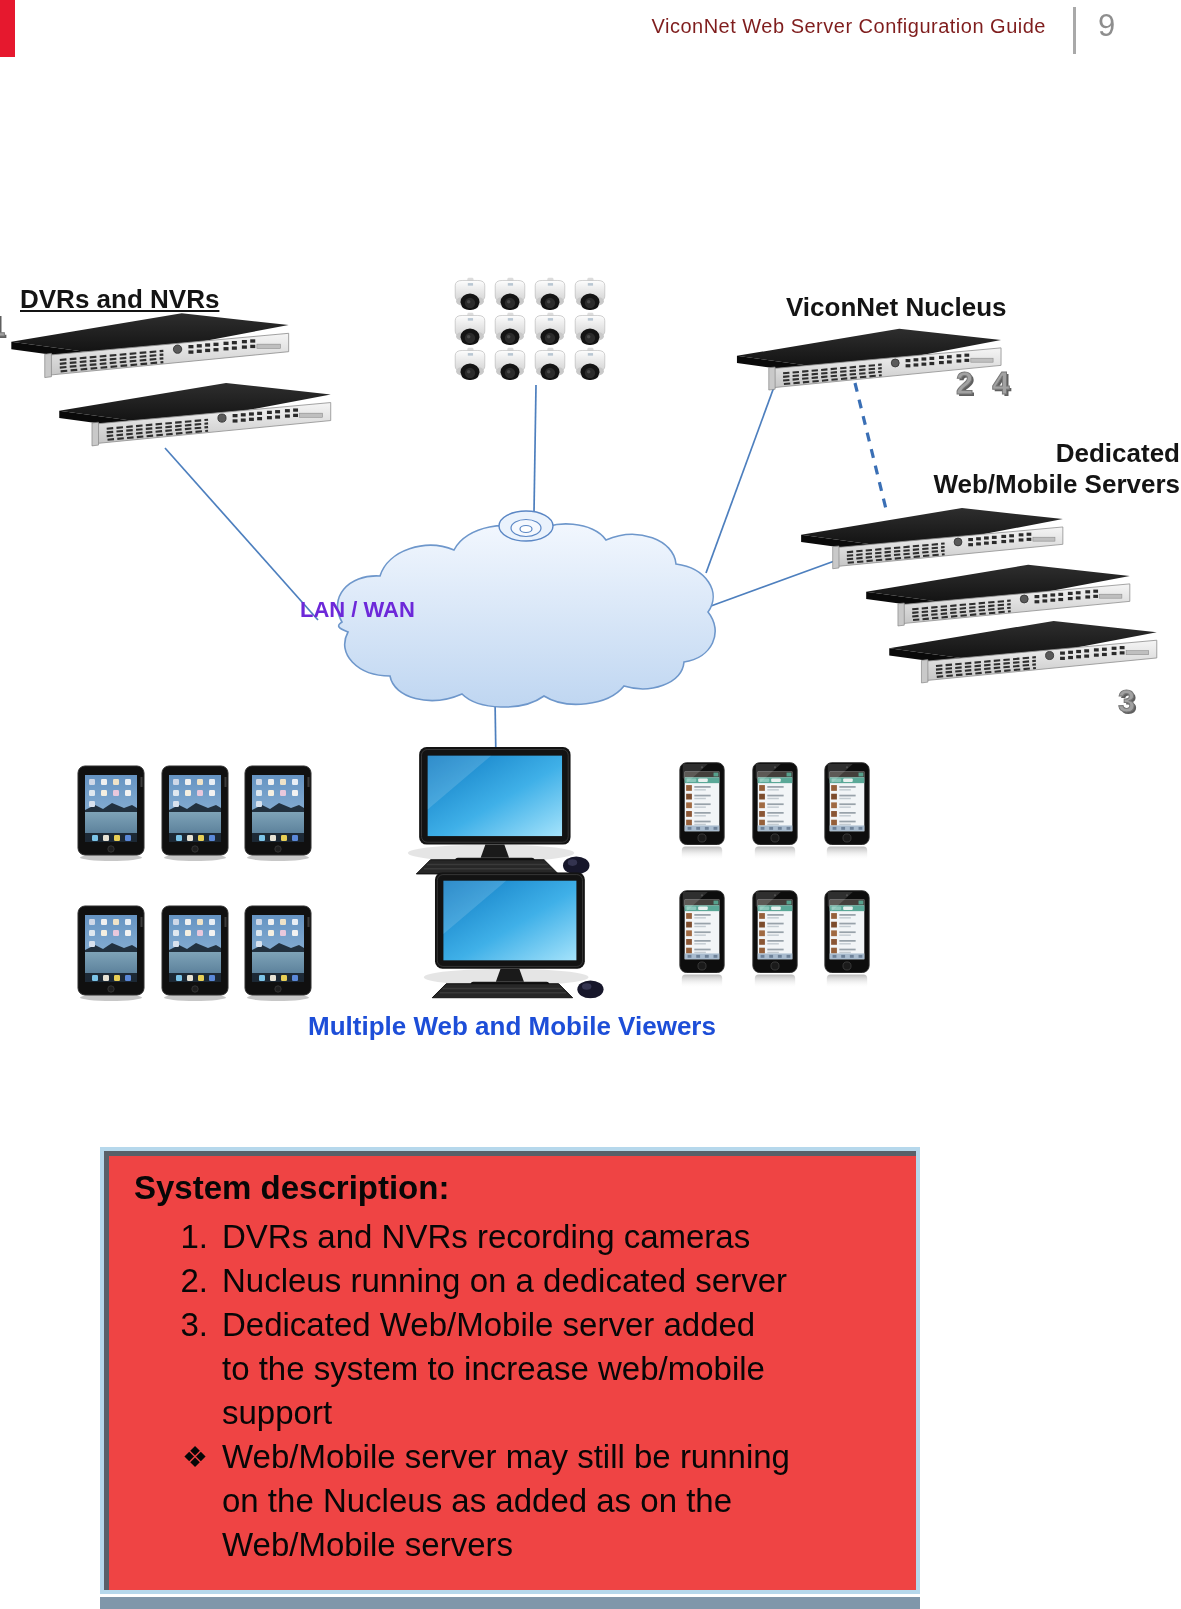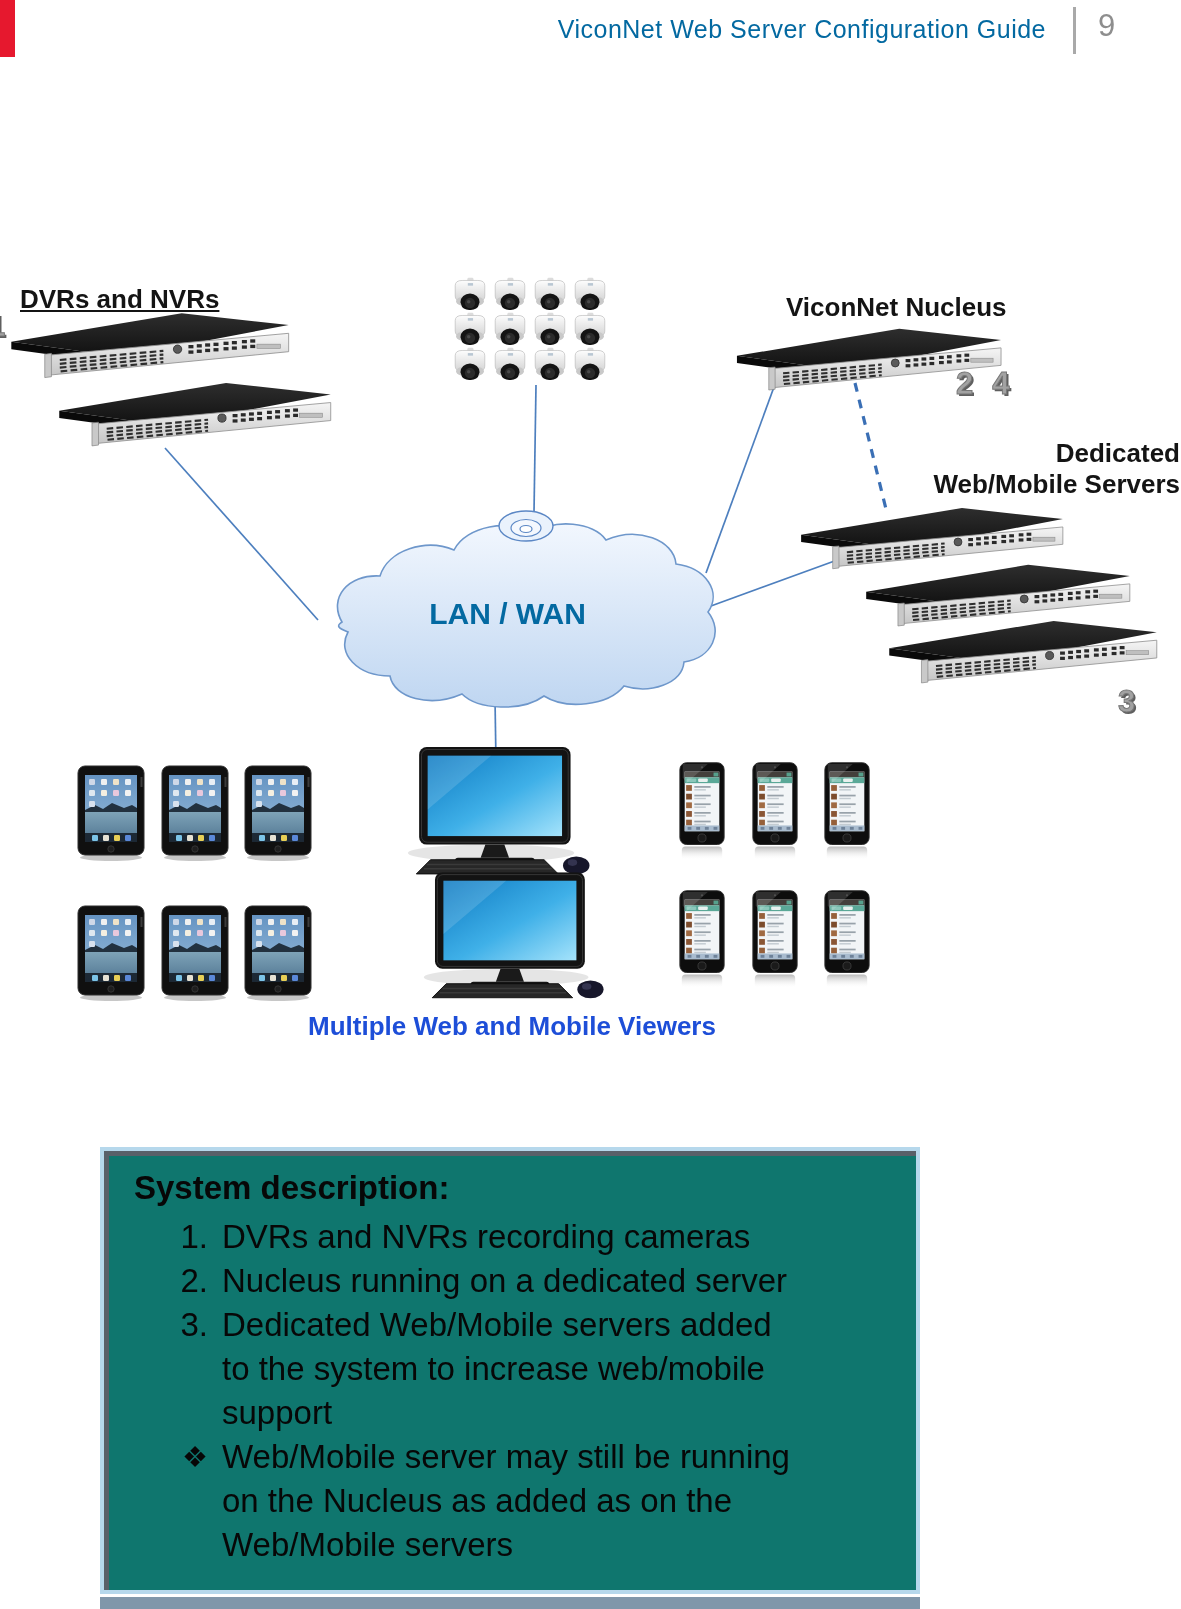--- a/index.html
+++ b/index.html
@@ -3,21 +3,21 @@
 <meta charset="utf-8">
 <style>
   * { margin:0; padding:0; box-sizing:border-box; }
   html,body { background:#ffffff; }
   .page {
     position:relative; width:1181px; height:1609px; overflow:hidden;
     background:#ffffff; font-family:"Liberation Sans", sans-serif;
   }
   
   .red-tab { position:absolute; left:0; top:0; width:15px; height:57px; background:#e6182e; }
-  .hdr-title { position:absolute; top:15px; right:135px; font-size:25px; color:#0369a1; letter-spacing:0.5px; }
+  .hdr-title { position:absolute; top:15px; right:135px; font-size:20px; color:#7f1d1d; letter-spacing:0.5px; }
   .hdr-divider { position:absolute; left:1073px; top:7px; width:3px; height:47px; background:#a9a9a9; }
   .hdr-page { position:absolute; left:1098px; top:8px; font-size:31px; color:#8e8e8e; }
 
   
   .dlabel { position:absolute; font-size:26px; font-weight:600; color:#141414; white-space:nowrap; }
   .lbl-dvrs { left:20px; top:284px;text-decoration:underline; }
   .lbl-nucleus { left:786px; top:292px; }
   .lbl-webmobile { left:912px; top:438px; width:268px; text-align:right; line-height:31px; white-space:normal; }
   .caption { position:absolute; left:258px; top:1011px; width:508px; text-align:center;
              font-size:26px; font-weight:600; color:#1d4ed8; }
@@ -37,26 +37,26 @@
   .dev svg { width:100%; height:100%; display:block; }
 
   .cam-grid { position:absolute; left:450px; top:276px; display:grid;
               grid-template-columns:repeat(4,40px); grid-auto-rows:35px; }
   .cam { width:40px; height:35px; }
   .cam svg { width:100%; height:100%; display:block; }
 
   
   .cloud-wrap { position:absolute; left:308px; top:494px; width:415px; height:228px; }
   .cloud-wrap > svg { position:absolute; inset:0; width:100%; height:100%; }
-  .cloud-label { position:absolute; left:-8px; top:103px; width:100%; text-align:center;
-                 font-size:30px; font-weight:600; color:#0369a1; }
+  .cloud-label { position:absolute; left:-8px; top:103px; width:100%; 
+                 font-size:22px; font-weight:600; color:#6d28d9; }
 
   
   .desc-box { position:absolute; left:100px; top:1147px; width:820px; height:447px;
-              background:#0f766e; border:4px solid #b6d8ec;
+              background:#ef4444; border:4px solid #b6d8ec;
               box-shadow: inset 5px 5px 0 #596069; color:#070707; }
   .desc-title { margin:18px 0 8px 30px; font-size:33px; font-weight:700; }
   .desc-list { margin-left:50px; }
   .desc-item { display:flex; font-size:33px; line-height:44px; }
   .desc-marker { width:54px; text-align:right; flex:0 0 54px; }
   .desc-marker.bullet { font-size:29px; }
   .desc-lines { margin-left:14px; width:660px; }
   .box-bottom-strip { position:absolute; left:100px; top:1597px; width:820px; height:12px; background:#8097aa; }
 
   .defs-hidden { position:absolute; width:0; height:0; overflow:hidden; }
@@ -448,21 +448,21 @@
       </div>
       <div class="desc-item">
         <span class="desc-marker">2.</span>
         <div class="desc-lines">
           <div>Nucleus running on a dedicated server</div>
         </div>
       </div>
       <div class="desc-item">
         <span class="desc-marker">3.</span>
         <div class="desc-lines">
-          <div>Dedicated Web/Mobile servers added</div>
+          <div>Dedicated Web/Mobile server added</div>
           <div>to the system to increase web/mobile</div>
           <div>support</div>
         </div>
       </div>
       <div class="desc-item">
         <span class="desc-marker bullet">❖</span>
         <div class="desc-lines">
           <div>Web/Mobile server may still be running</div>
           <div>on the Nucleus as added as on the</div>
           <div>Web/Mobile servers</div>

